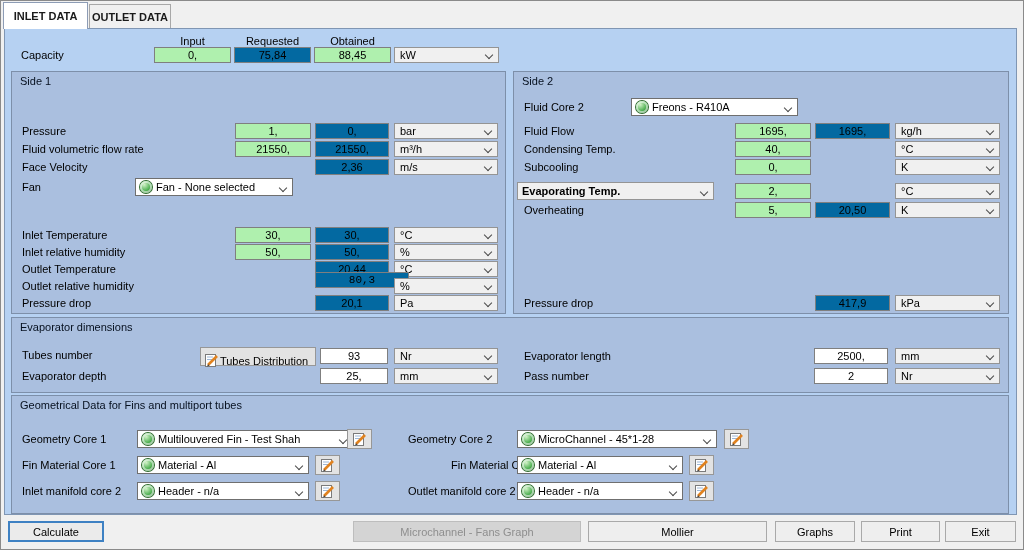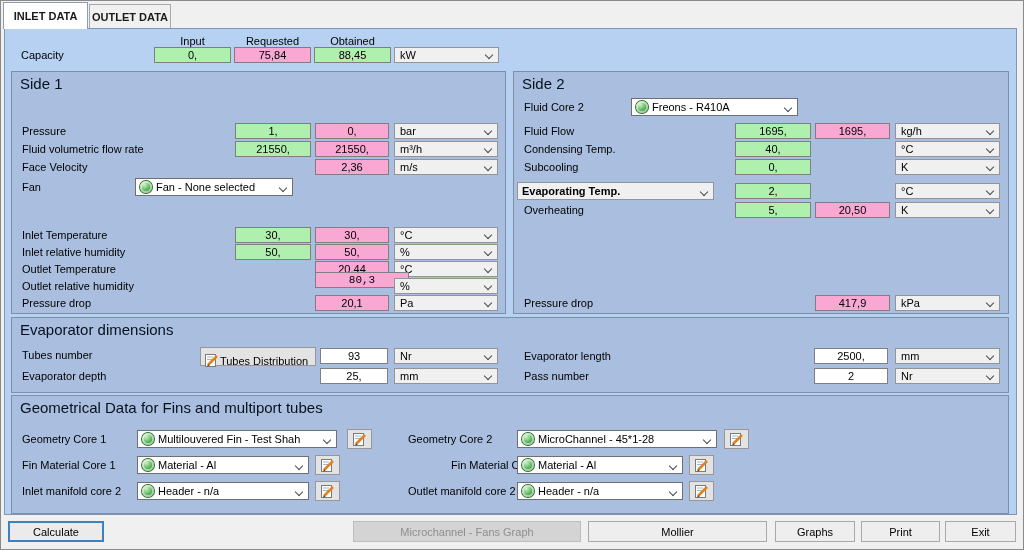--- a/index.html
+++ b/index.html
@@ -20,28 +20,28 @@
   .tab.active { left:3px; top:2px; width:85px; height:27px; background:#ffffff;
                 border:1px solid #8d9cb5; border-bottom:none; z-index:3; }
   .tab.inactive { left:89px; top:4px; width:82px; height:25px; background:#f0f0f0;
                   border:1px solid #a8a8a8; border-bottom:none; }
 
   
   .tabpage { position:absolute; left:4px; top:28px; width:1013px; height:487px;
              background:#b6d1f2; border:1px solid #8096b3; }
 
   .grp { position:absolute; background:#aabfdf; border:1px solid #7d8fa9; }
-  .grp-title { position:absolute; left:8px; top:3px; font-size:15px; color:#06101f; white-space:nowrap; }
+  .grp-title { position:absolute; left:8px; top:3px; font-size:11px; color:#06101f; white-space:nowrap; }
 
   .lbl { position:absolute; line-height:16px; white-space:nowrap; }
 
   .fld { position:absolute; height:16px; line-height:14px; border:1px solid #7f7f7f;
          font-size:11px; text-align:center; overflow:hidden; }
   .fld.green  { background:#aff0ae; }
-  .fld.orange { background:#f9a8d4; }
+  .fld.orange { background:#0369a1; }
   .fld.white  { background:#ffffff; }
 
   .unit { position:absolute; height:16px; background:#f0f0f0; border:1px solid #949494; }
   .unit .txt { position:absolute; left:5px; top:1px; line-height:13px; }
   .unit .chev { position:absolute; right:6px; top:4px; }
 
   .combo { position:absolute; height:18px; background:#ffffff; border:1px solid #6f6f6f;
            display:flex; align-items:center; gap:4px; padding:0 18px 0 4px; }
   .combo.gray { background:#f0f0f0; border-color:#949494; font-weight:bold; }
   .combo .chev { position:absolute; right:6px; top:6px; }
@@ -262,21 +262,21 @@
     <div class="unit" style="left:883px;top:50px;width:105px;">
       <span class="txt">Nr</span>
         <span class="chev"></span>
     </div>
   </div>
 
   <div class="grp" style="left:6px;top:366px;width:998px;height:119px;">
     <span class="grp-title">Geometrical Data for Fins and multiport tubes</span>
 
     <span class="lbl" style="left:10px;top:35px;">Geometry Core 1</span>
-    <div class="combo" style="left:125px;top:34px;width:200px;">
+    <div class="combo" style="left:125px;top:34px;width:216px;">
       <span class="orb"></span>
       <span class="ctext">Multilouvered Fin - Test Shah</span>
       <span class="chev"></span>
     </div>
     <div class="editbtn" style="left:335px;top:33px;">
       <svg width="14" height="13" viewBox="0 0 14 13">
           <rect x="0.5" y="0.5" width="10" height="12" fill="#ffffff" stroke="#7a7a7a"></rect>
           <line x1="2" y1="3" x2="8" y2="3" stroke="#9db6d6" stroke-width="1"></line>
           <line x1="2" y1="5.5" x2="8" y2="5.5" stroke="#9db6d6" stroke-width="1"></line>
           <line x1="3" y1="11" x2="12" y2="2" stroke="#e0821f" stroke-width="2.6"></line>

